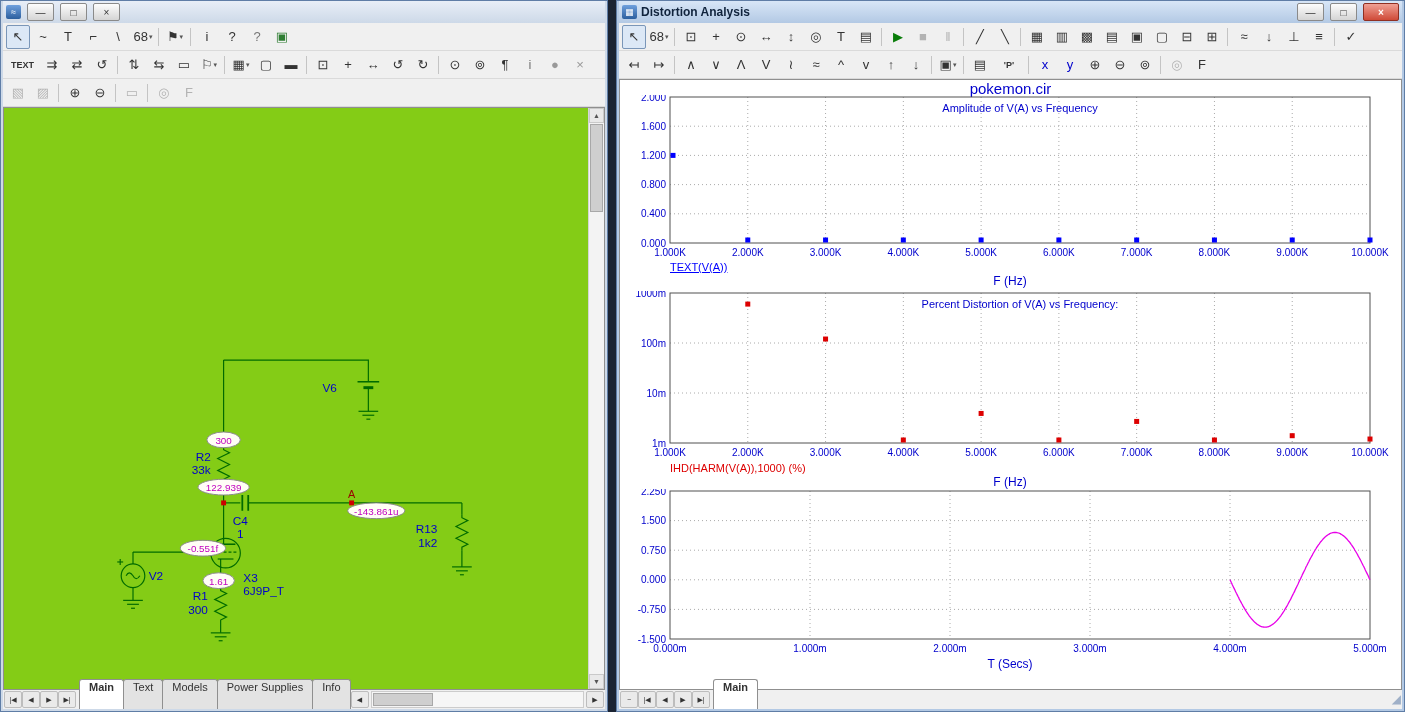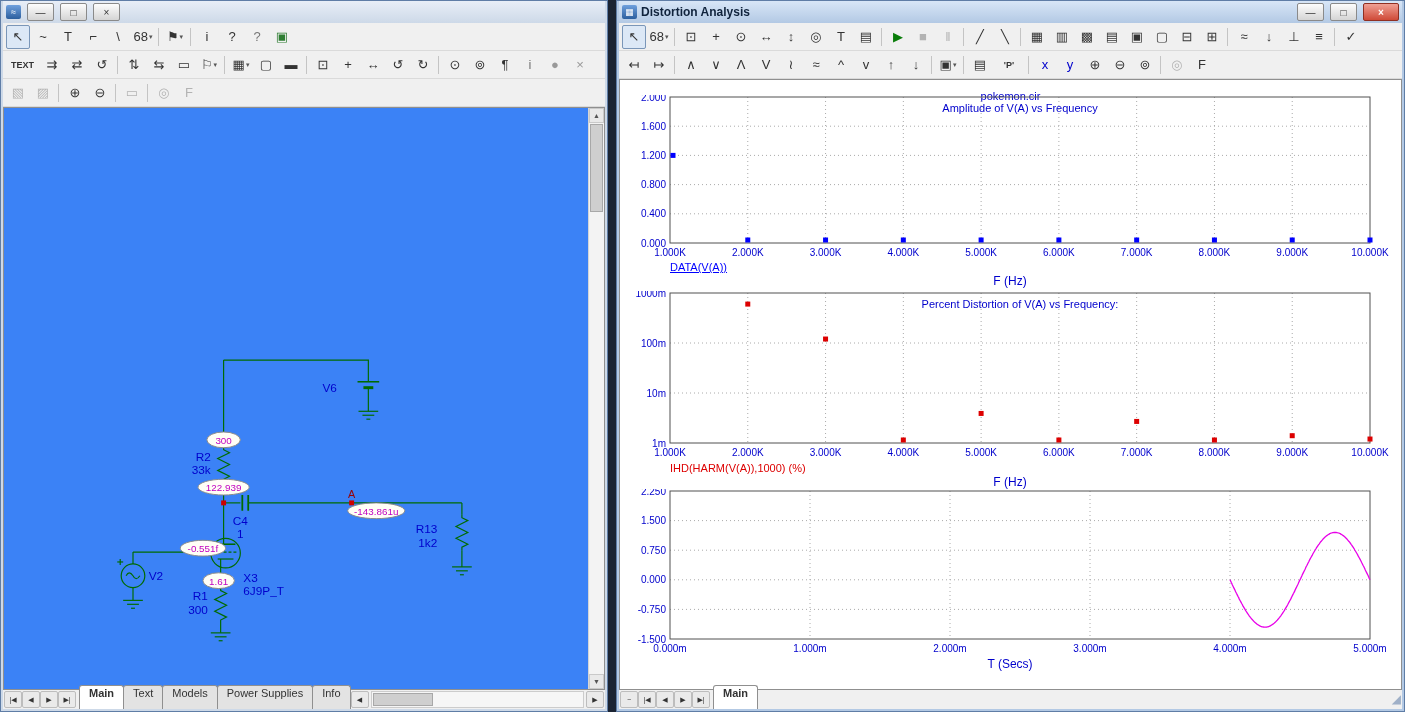--- a/index.html
+++ b/index.html
@@ -29,46 +29,46 @@
            padding:1px 2px;min-height:25px;}
   .tbtn{min-width:22px;height:22px;display:inline-flex;align-items:center;justify-content:center;
         font-size:13px;color:#333;border:1px solid transparent;border-radius:2px;margin-left:1px;
         cursor:default;user-select:none;}
   .tbtn.wide{padding:0 4px;font-size:9px;font-weight:bold;letter-spacing:0;}
   .tbtn.on{border-color:#7a96b8;background:#dce8f6;}
   .tbtn.dis{color:#b3b3b3;}
   .tbtn .dd{font-size:7px;margin-left:1px;color:#555;}
   .tsep{display:inline-block;width:1px;height:18px;background:#c4c4c4;margin:0 3px;}
   
-  .canvas{flex:1;margin:0;background:#3b82f6;border:1px solid #8f8f8f;display:flex;overflow:hidden;}
+  .canvas{flex:1;margin:0;background:#84cc16;border:1px solid #8f8f8f;display:flex;overflow:hidden;}
   svg.schematic{flex:1;height:100%;}
   .vscroll{width:15px;background:#f3f3f3;border-left:1px solid #d5d5d5;display:flex;
            flex-direction:column;}
   .scrollbtn{height:15px;background:#e9e9e9;border:1px solid #c9c9c9;font-size:7px;color:#555;
              display:flex;align-items:center;justify-content:center;box-sizing:border-box;}
   .vthumb{height:86px;background:#cfcfcf;border:1px solid #a8a8a8;margin:1px;}
   .vfill{flex:1;}
   
   .bottombar{height:19px;display:flex;align-items:center;background:#f0f0f0;padding:0 1px;gap:1px;}
   .bottombar .tbtn{min-width:16px;height:15px;font-size:7px;border:1px solid #bdbdbd;
                    background:#eaeaea;margin:0;}
   .tabs{display:flex;align-items:flex-end;height:18px;margin-left:2px;}
   .tab{border:1px solid #8f8f8f;border-bottom:none;background:#e3e3e3;color:#333;
-       padding:1px 9px 10px 9px;font-size:11px;margin-right:-1px;border-radius:3px 3px 0 0;
+       padding:1px 9px 16px 9px;font-size:11px;margin-right:-1px;border-radius:3px 3px 0 0;
        cursor:default;}
   .tab.active{background:#fff;font-weight:bold;position:relative;z-index:2;}
   .hscroll{flex:1;height:15px;display:flex;align-items:center;border:1px solid #cccccc;
            background:#f6f6f6;margin:0 1px;}
   .hthumb{width:58px;height:11px;background:#cfcfcf;border:1px solid #a8a8a8;margin-left:1px;}
   .hfill{flex:1;}
   .grip{width:14px;height:15px;color:#9fb0c8;font-size:12px;line-height:15px;text-align:right;}
   
   .plotarea{flex:1;margin:0;background:#fff;border:1px solid #8f8f8f;position:relative;
             overflow:hidden;}
-  .plot-header{position:absolute;top:10px;left:0;right:0;text-align:center;font-size:11px;
+  .plot-header{position:absolute;top:0;left:0;right:0;text-align:center;font-size:15px;
                color:#0000cc;}
   .chart{position:absolute;left:2px;width:776px;}
   .chart-title{position:absolute;top:7px;left:48px;right:28px;text-align:center;font-size:11px;
                color:#0000cc;z-index:2;}
   svg.plot{display:block;}
   svg text{font-family:"Liberation Sans",sans-serif;}
   .legend{margin-left:48px;height:13px;font-size:11px;}
   .legend.u{text-decoration:underline;}
   .xlabel{text-align:center;font-size:12px;color:#0000cc;height:13px;}
   .chart0{top:15px;}  .chart1{top:211px;}  .chart2{top:409px;}
@@ -365,21 +365,21 @@
             <rect x="123.27777777777777" y="142.5" width="5" height="5" fill="#0000ff"></rect>
             <rect x="201.05555555555554" y="142.5" width="5" height="5" fill="#0000ff"></rect>
             <rect x="278.8333333333333" y="142.5" width="5" height="5" fill="#0000ff"></rect>
             <rect x="356.6111111111111" y="142.5" width="5" height="5" fill="#0000ff"></rect>
             <rect x="434.3888888888889" y="142.5" width="5" height="5" fill="#0000ff"></rect>
             <rect x="512.1666666666666" y="142.5" width="5" height="5" fill="#0000ff"></rect>
             <rect x="589.9444444444445" y="142.5" width="5" height="5" fill="#0000ff"></rect>
             <rect x="667.7222222222222" y="142.5" width="5" height="5" fill="#0000ff"></rect>
             <rect x="745.5" y="142.5" width="5" height="5" fill="#0000ff"></rect>
           </svg>
-        <div class="legend u" style="color: rgb(0, 0, 255);">DATA(V(A))</div>
+        <div class="legend u" style="color: rgb(0, 0, 255);">TEXT(V(A))</div>
         <div class="xlabel">F (Hz)</div>
       </div>
 
       <div class="chart chart1">
         <div class="chart-title">Percent Distortion of V(A) vs Frequency:</div>
         <svg class="plot" viewBox="0 0 776 171" width="776" height="171">
             <text x="48" y="165" text-anchor="middle" fill="#0000cc" font-size="10">1.000K</text>
             <line x1="125.77777777777777" y1="2" x2="125.77777777777777" y2="152" stroke="#aaaaaa" stroke-dasharray="1,3"></line>
             <text x="125.77777777777777" y="165" text-anchor="middle" fill="#0000cc" font-size="10">2.000K</text>
             <line x1="203.55555555555554" y1="2" x2="203.55555555555554" y2="152" stroke="#aaaaaa" stroke-dasharray="1,3"></line>

